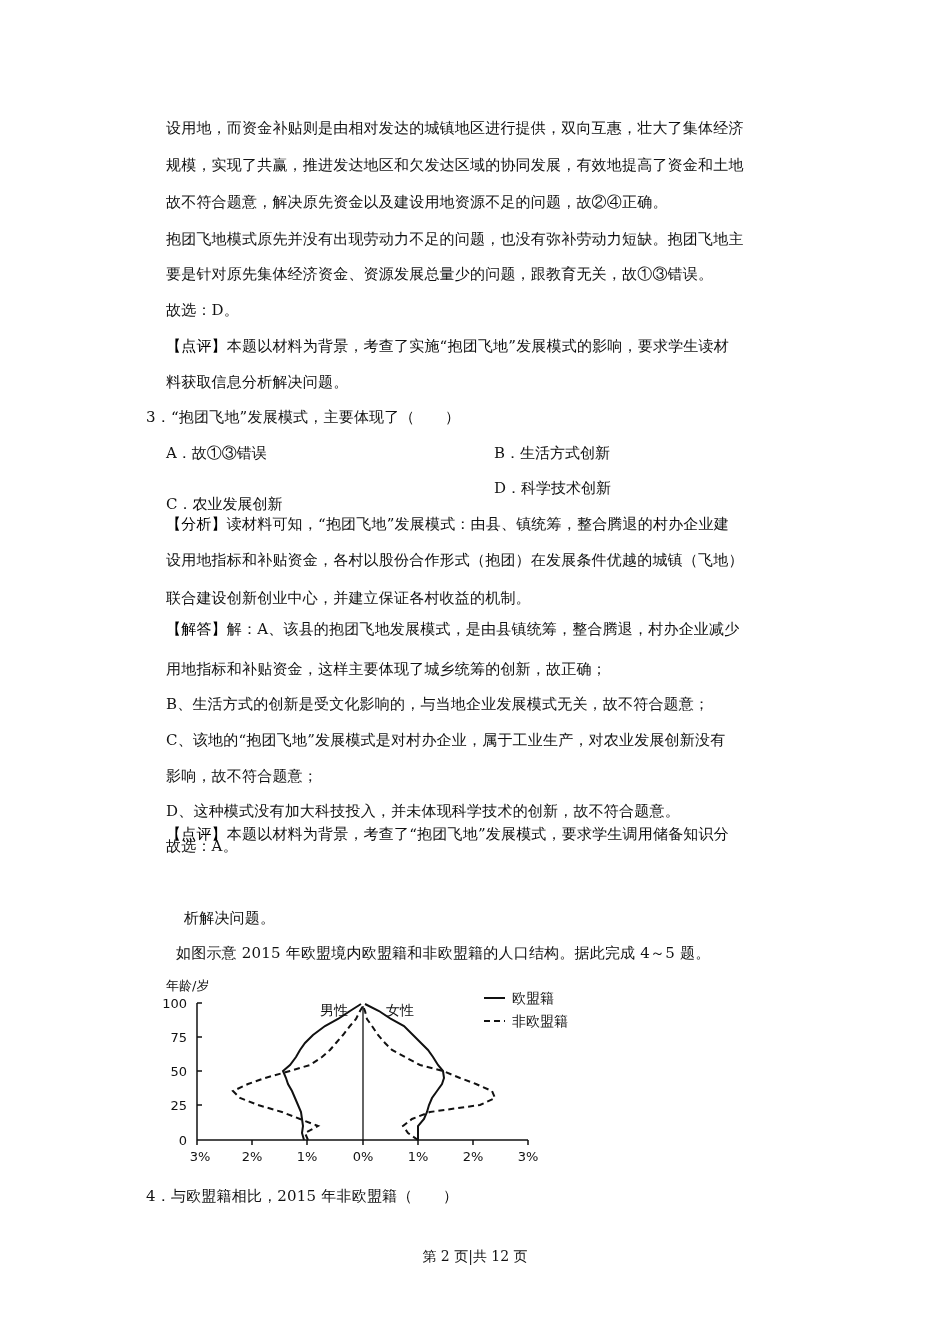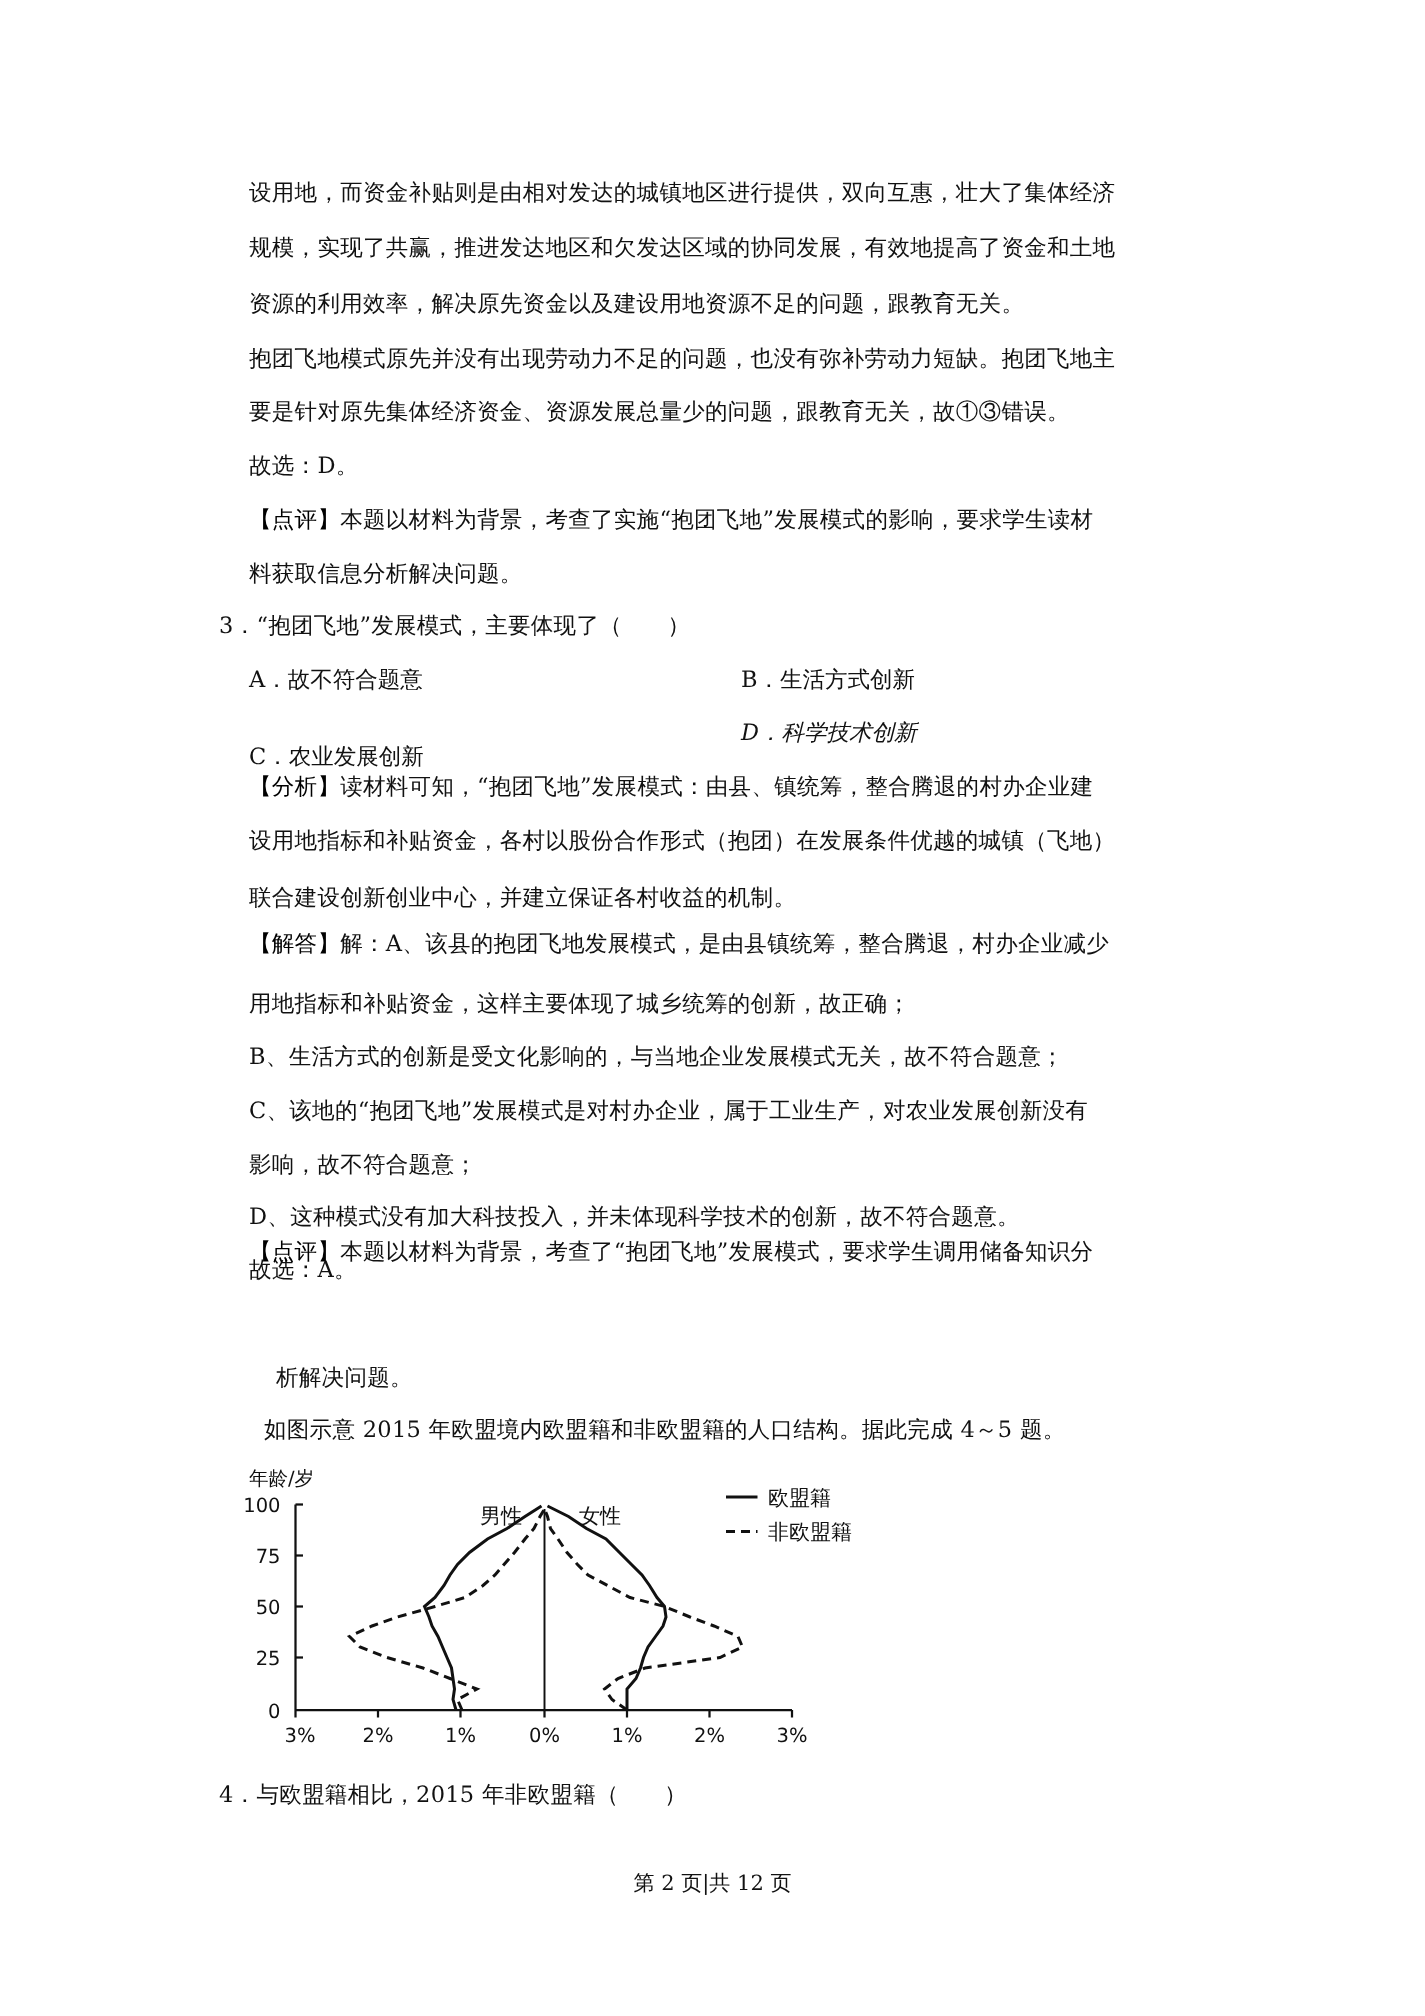--- a/index.html
+++ b/index.html
@@ -13,33 +13,33 @@
   .chart { position: absolute; left: 160px; top: 972px; width: 440px; height: 200px; }
   .chart svg text { font-family: "DejaVu Sans", "Liberation Sans", sans-serif; }
 </style>
 </head>
 <body>
 
 <div class="page">
 
   <div class="line" style="left:166px; top:118px;">设用地，而资金补贴则是由相对发达的城镇地区进行提供，双向互惠，壮大了集体经济</div>
   <div class="line" style="left:166px; top:155px;">规模，实现了共赢，推进发达地区和欠发达区域的协同发展，有效地提高了资金和土地</div>
-  <div class="line" style="left:166px; top:192px;">资源的利用效率，解决原先资金以及建设用地资源不足的问题，跟教育无关。</div>
+  <div class="line" style="left:166px; top:192px;">故不符合题意，解决原先资金以及建设用地资源不足的问题，故②④正确。</div>
   <div class="line" style="left:166px; top:229px;">抱团飞地模式原先并没有出现劳动力不足的问题，也没有弥补劳动力短缺。抱团飞地主</div>
   <div class="line" style="left:166px; top:264px;">要是针对原先集体经济资金、资源发展总量少的问题，跟教育无关，故①③错误。</div>
   <div class="line" style="left:166px; top:300px;">故选：D。</div>
 
   <div class="line" style="left:166px; top:336px;"><span class="tag">【点评】</span><span>本题以材料为背景，考查了实施“抱团飞地”发展模式的影响，要求学生读材</span></div>
   <div class="line" style="left:166px; top:372px;">料获取信息分析解决问题。</div>
 
   <div class="line" style="left:146px; top:407px;">3．“抱团飞地”发展模式，主要体现了（　　）</div>
-  <div class="opt" style="left:166px; top:443px;">A．故不符合题意</div>
+  <div class="opt" style="left:166px; top:443px;">A．故①③错误</div>
   <div class="opt" style="left:494px; top:443px;">B．生活方式创新</div>
   <div class="opt" style="left:166px; top:494px;">C．农业发展创新</div>
-  <div class="opt" style="left:494px; top:478px;font-style:italic;">D．科学技术创新</div>
+  <div class="opt" style="left:494px; top:478px;">D．科学技术创新</div>
 
   <div class="line" style="left:166px; top:514px;"><span class="tag">【分析】</span><span>读材料可知，“抱团飞地”发展模式：由县、镇统筹，整合腾退的村办企业建</span></div>
   <div class="line" style="left:166px; top:550px;">设用地指标和补贴资金，各村以股份合作形式（抱团）在发展条件优越的城镇（飞地）</div>
   <div class="line" style="left:166px; top:588px;">联合建设创新创业中心，并建立保证各村收益的机制。</div>
 
   <div class="line" style="left:166px; top:599px;margin-top:20px;"><span class="tag">【解答】</span><span>解：A、该县的抱团飞地发展模式，是由县镇统筹，整合腾退，村办企业减少</span></div>
   <div class="line" style="left:166px; top:659px;">用地指标和补贴资金，这样主要体现了城乡统筹的创新，故正确；</div>
   <div class="line" style="left:166px; top:730px;">C、该地的“抱团飞地”发展模式是对村办企业，属于工业生产，对农业发展创新没有</div>
   <div class="line" style="left:166px; top:694px;">B、生活方式的创新是受文化影响的，与当地企业发展模式无关，故不符合题意；</div>
   <div class="line" style="left:166px; top:766px;">影响，故不符合题意；</div>

